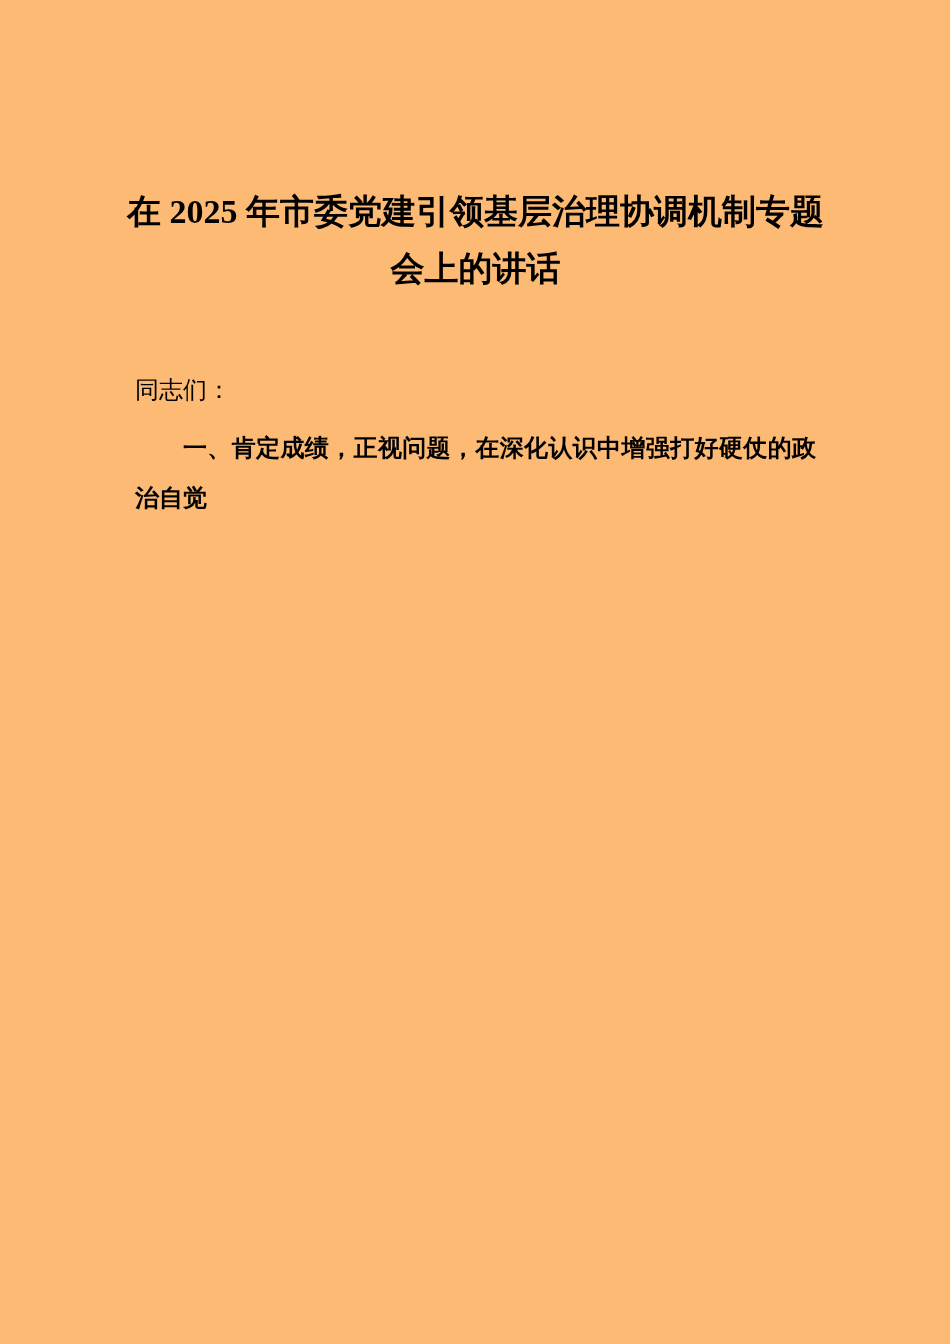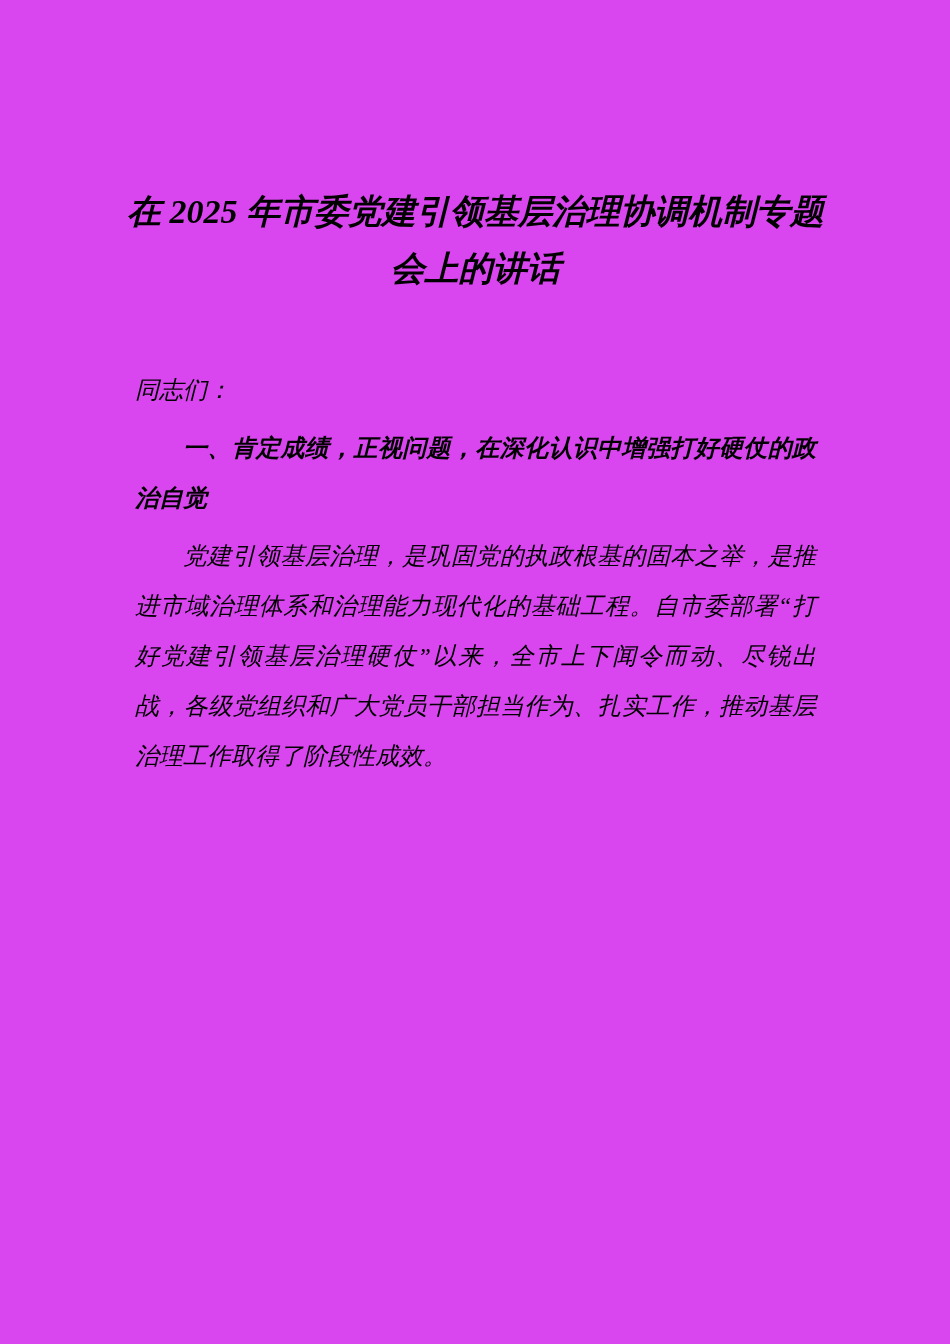--- a/index.html
+++ b/index.html
@@ -5,27 +5,26 @@
   html, body {
     margin: 0;
     padding: 0;
     background: #ffffff;
   }
   .page {
     position: relative;
     width: 950px;
     height: 1344px;
     margin: 0 auto;
-    background: #d946ef;
+    background: #fdba74;
     box-sizing: border-box;
     padding: 183px 126px 0 127px;
     color: #000000;
     font-family: "Liberation Serif", "DejaVu Serif", serif;
     overflow: hidden;
-    font-style: italic;
   }
   .doc-title {
     margin: 0 0 68px 0;
     font-size: 34px;
     font-weight: 700;
     line-height: 57px;
     text-align: center;
     color: #000000;
     font-family: "Liberation Serif", "DejaVu Serif", serif;
   }
@@ -56,15 +55,14 @@
 
 <div class="page">
 
   <h1 class="doc-title">在 2025 年市委党建引领基层治理协调机制专题会上的讲话</h1>
 
   <p class="para salutation">同志们：</p>
 
 
   <p class="para heading">一、肯定成绩，正视问题，在深化认识中增强打好硬仗的政治自觉</p>
 
-  <p class="para indent">党建引领基层治理，是巩固党的执政根基的固本之举，是推进市域治理体系和治理能力现代化的基础工程。自市委部署“打好党建引领基层治理硬仗”以来，全市上下闻令而动、尽锐出战，各级党组织和广大党员干部担当作为、扎实工作，推动基层治理工作取得了阶段性成效。</p>
 
 </div>
 
 </body></html>

